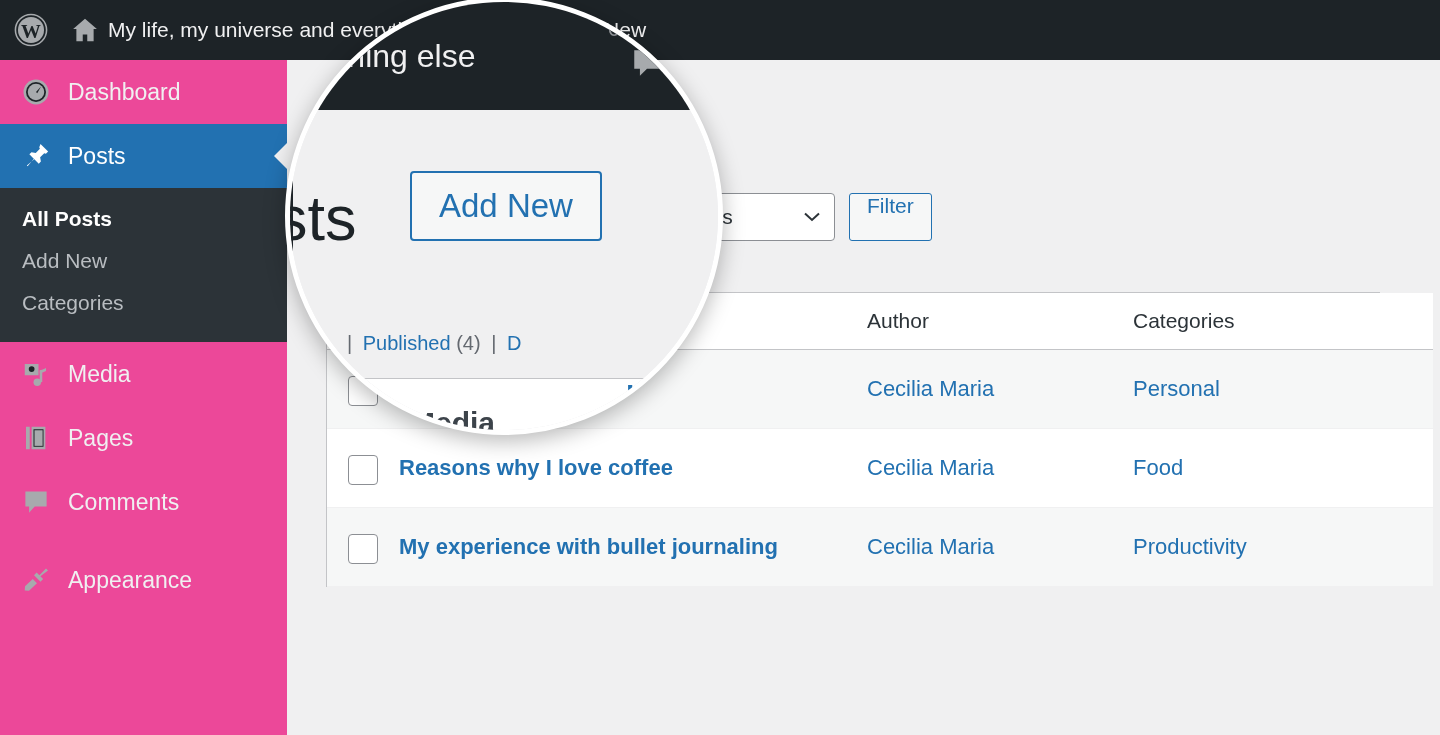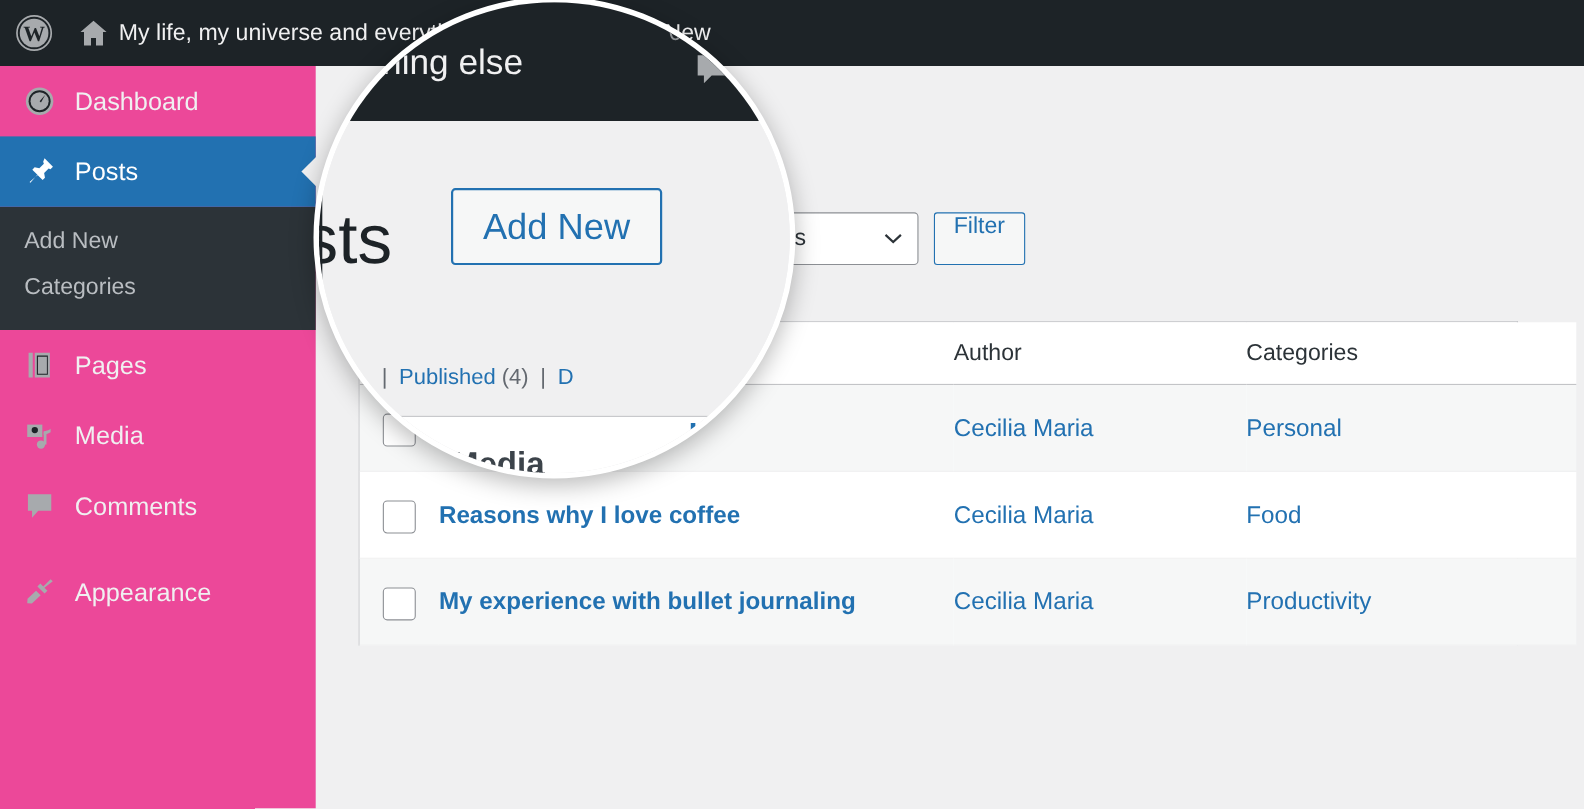--- a/index.html
+++ b/index.html
@@ -223,47 +223,48 @@
     <div class="menu-item current">
       <span class="mi-icon">
         <svg width="30" height="30" viewBox="0 0 24 24" fill="#ffffff">
           <path d="M15.6 2.3 L21.7 8.4 l-1.8 1.8 -1.3-.5 -3.3 3.3 .6 3.4 -1.7 1.7 -3.9-3.9 -5 5.9 -.6-.6 5.9-5 -3.9-3.9 1.7-1.7 3.4 .6 3.3-3.3 -.5-1.3 Z"></path>
         </svg>
       </span>
       <span class="mi-label">Posts</span>
     </div>
 
     <div class="submenu">
+      <span class="submenu-item current">All Posts</span>
       <span class="submenu-item">Add New</span>
       <span class="submenu-item">Categories</span>
-    </div>
-
-    <div class="menu-item">
-      <span class="mi-icon">
-        <svg width="30" height="30" viewBox="0 0 24 24" fill="#a7aaad">
-          <path d="M4 3 h3 v18 H4 Z"></path>
-          <path d="M8.5 3 h11 v18 h-11 Z"></path>
-          <path d="M10 5 h8 v14 h-8 Z" fill="#1d2327"></path>
-          <path d="M10.8 5.8 h6.5 v12.5 h-6.5 Z" fill="#a7aaad"></path>
-        </svg>
-      </span>
-      <span class="mi-label">Pages</span>
     </div>
 
     <div class="menu-item">
       <span class="mi-icon">
         <svg width="30" height="30" viewBox="0 0 24 24" fill="#a7aaad">
           <path d="M3 4 h11 v9 H3 Z"></path>
           <circle cx="8.5" cy="8" r="2.3" fill="#1d2327"></circle>
           <circle cx="13" cy="18.5" r="3"></circle>
           <path d="M15 9 h2 v9.5 h-2 Z"></path>
           <path d="M15 9 q4 -1 5 -2 v2.5 q-2 1 -5 2 Z"></path>
         </svg>
       </span>
       <span class="mi-label">Media</span>
+    </div>
+
+    <div class="menu-item">
+      <span class="mi-icon">
+        <svg width="30" height="30" viewBox="0 0 24 24" fill="#a7aaad">
+          <path d="M4 3 h3 v18 H4 Z"></path>
+          <path d="M8.5 3 h11 v18 h-11 Z"></path>
+          <path d="M10 5 h8 v14 h-8 Z" fill="#1d2327"></path>
+          <path d="M10.8 5.8 h6.5 v12.5 h-6.5 Z" fill="#a7aaad"></path>
+        </svg>
+      </span>
+      <span class="mi-label">Pages</span>
     </div>
 
     <div class="menu-item">
       <span class="mi-icon">
         <svg width="30" height="30" viewBox="0 0 24 24" fill="#a7aaad">
           <path d="M3.5 3.5 h17 v12 h-9.5 l-4.5 5 v-5 H3.5 Z"></path>
         </svg>
       </span>
       <span class="mi-label">Comments</span>
     </div>

